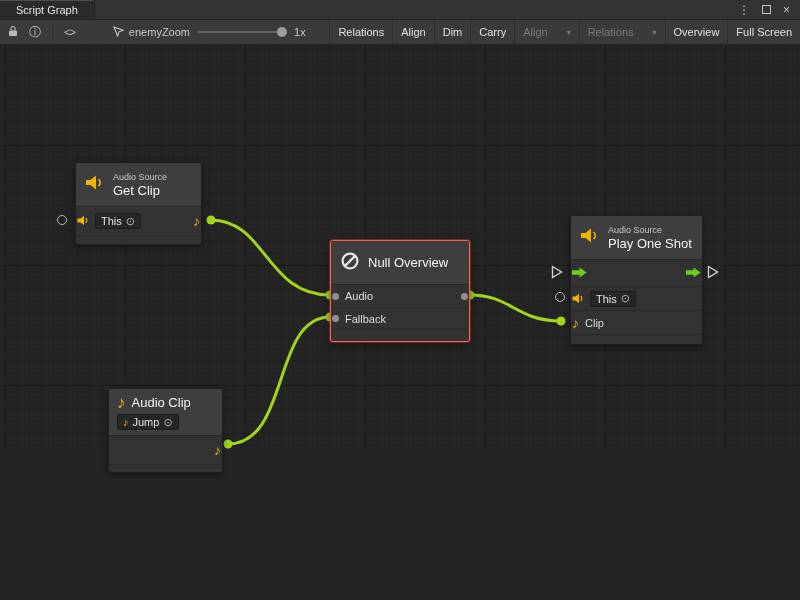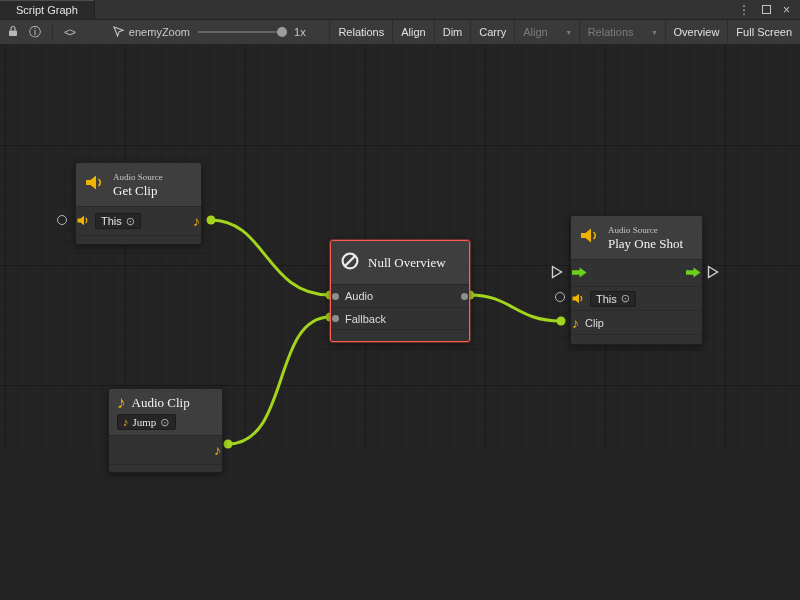--- a/index.html
+++ b/index.html
@@ -44,21 +44,21 @@
       linear-gradient(to bottom, rgba(0,0,0,.10) 1px, transparent 1px);
     background-size:120px 120px, 120px 120px, 12px 12px, 12px 12px;
     background-position:5px 100px; }
   .wires { position:absolute; inset:0; }
 
   
   .node { position:absolute; background:#323232; border:1px solid #1f1f1f; border-radius:3px;
           box-shadow:0 2px 6px rgba(0,0,0,.45); color:#e4e4e4; }
   .node.selected { border:1px solid #ff5c49; box-shadow:0 0 0 1px rgba(255,92,73,.35), 0 2px 8px rgba(0,0,0,.5); }
   .node-header { background:#3e3e3e; height:44px; padding:5px 9px; display:flex; gap:8px;
-                 align-items:center; border-bottom:1px solid #282828; border-radius:2px 2px 0 0;font-family:Liberation Serif, serif; }
+                 align-items:center; border-bottom:1px solid #282828; border-radius:2px 2px 0 0; }
   .node-header.compact { height:auto; flex-direction:column; align-items:stretch; gap:3px; padding:5px 8px; }
   .header-line { display:flex; align-items:center; gap:6px; }
   .node-category { font-size:9px; color:#c6c6c6; line-height:11px; }
   .node-title { font-size:13px; color:#f3f3f3; line-height:15px; }
   .node-row { display:flex; align-items:center; gap:6px; padding:0 1px; }
   .node-row + .node-row { border-top:1px solid #2a2a2a; }
   .node-footer { border-top:1px solid #2a2a2a; }
   .row-label { font-size:11px; color:#dcdcdc; }
   .pill { display:inline-flex; align-items:center; gap:4px; background:#262626;
           border:1px solid #1c1c1c; border-radius:2px; padding:0 5px; height:16px;

